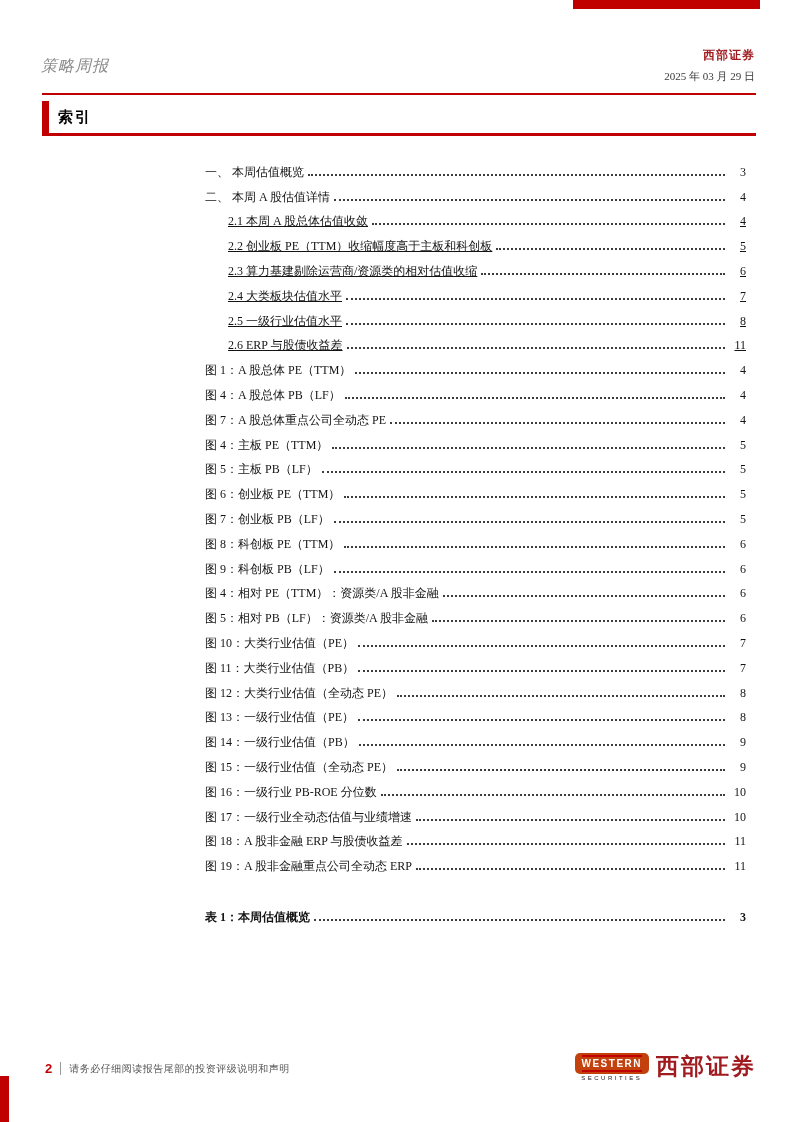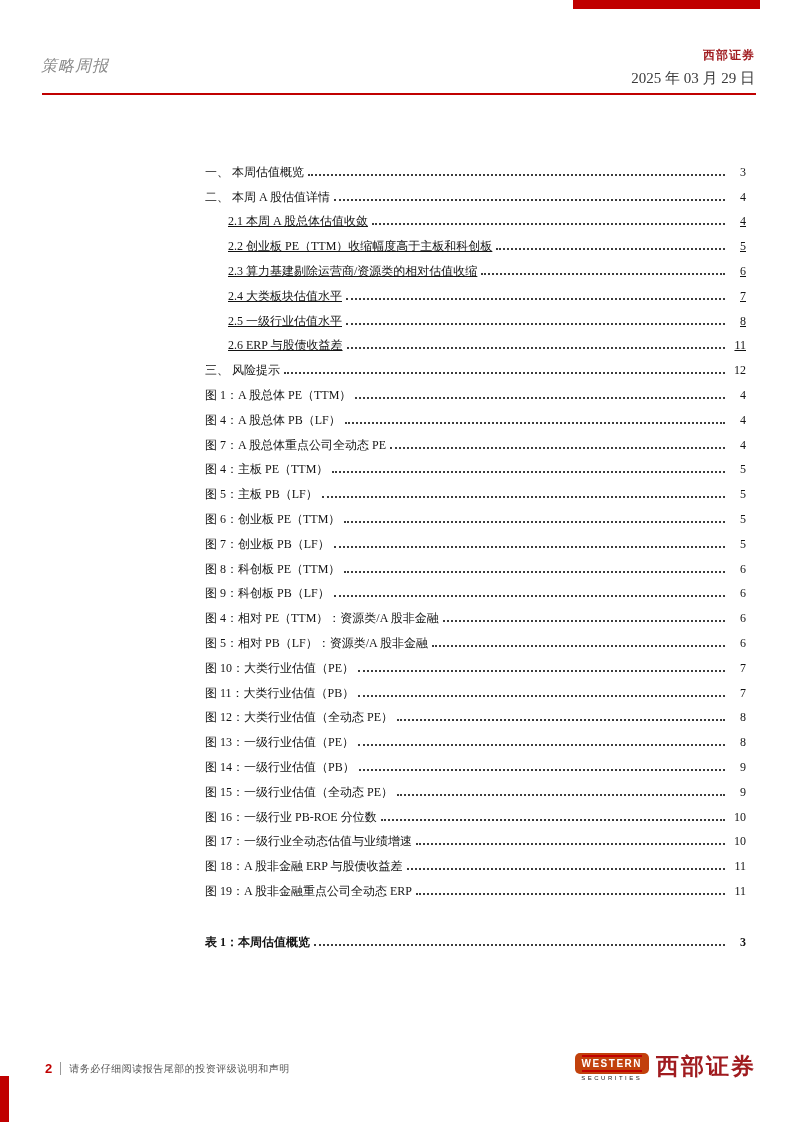--- a/index.html
+++ b/index.html
@@ -18,21 +18,21 @@
     width: 187px; height: 9px; background: #c00000;
   }
   .report-type {
     position: absolute; top: 56px; left: 41px;
     font-size: 16px; color: #8a8a8a; letter-spacing: 1px; font-style: italic;
   }
   .header-right {
     position: absolute; top: 47px; right: 38px; text-align: right;
   }
   .brand-top { font-size: 12px; color: #a01b1f; font-weight: bold; letter-spacing: 1px; }
-  .report-date { font-size: 15px; color: #3a3a3a; margin-top: 5px; }
+  .report-date { font-size: 11px; color: #3a3a3a; margin-top: 5px; }
   .header-rule {
     position: absolute; top: 93px; left: 42px; right: 37px;
     height: 2px; background: #c00000;
   }
   .index-block { position: absolute; top: 101px; left: 42px; right: 37px; height: 35px; }
   .index-bar { position: absolute; left: 0; top: 0; width: 7px; height: 32px; background: #c00000; }
   .index-title {
     display: inline-block; margin-left: 16px; font-size: 15px; font-weight: bold;
     line-height: 32px; color: #000; letter-spacing: 2px;
   }
@@ -99,20 +99,25 @@
 
   <span class="report-type">策略周报</span>
 
   <div class="header-right">
     <div class="brand-top">西部证券</div>
     <div class="report-date">2025 年 03 月 29 日</div>
   </div>
 
   <div class="header-rule"></div>
 
+  <div class="index-block">
+    <div class="index-bar"></div>
+    <span class="index-title">索引</span>
+    <div class="index-underline"></div>
+  </div>
 
   <div class="content">
     <div class="toc-list">
         <div class="toc-row">
     <span class="toc-label">一、 本周估值概览</span>
     <span class="leader"></span>
     <span class="toc-page">3</span>
   </div>
         <div class="toc-row">
     <span class="toc-label">二、 本周 A 股估值详情</span>
@@ -141,25 +146,20 @@
   </div>
         <div class="toc-row indent">
     <span class="toc-label">2.5 一级行业估值水平</span>
     <span class="leader"></span>
     <span class="toc-page">8</span>
   </div>
         <div class="toc-row indent">
     <span class="toc-label">2.6 ERP 与股债收益差</span>
     <span class="leader"></span>
     <span class="toc-page">11</span>
-  </div>
-        <div class="toc-row">
-    <span class="toc-label">三、 风险提示</span>
-    <span class="leader"></span>
-    <span class="toc-page">12</span>
   </div>
       </div>
 
     <div class="toc-list">
         <div class="toc-row">
     <span class="toc-label">图 1：A 股总体 PE（TTM）</span>
     <span class="leader"></span>
     <span class="toc-page">4</span>
   </div>
         <div class="toc-row">

